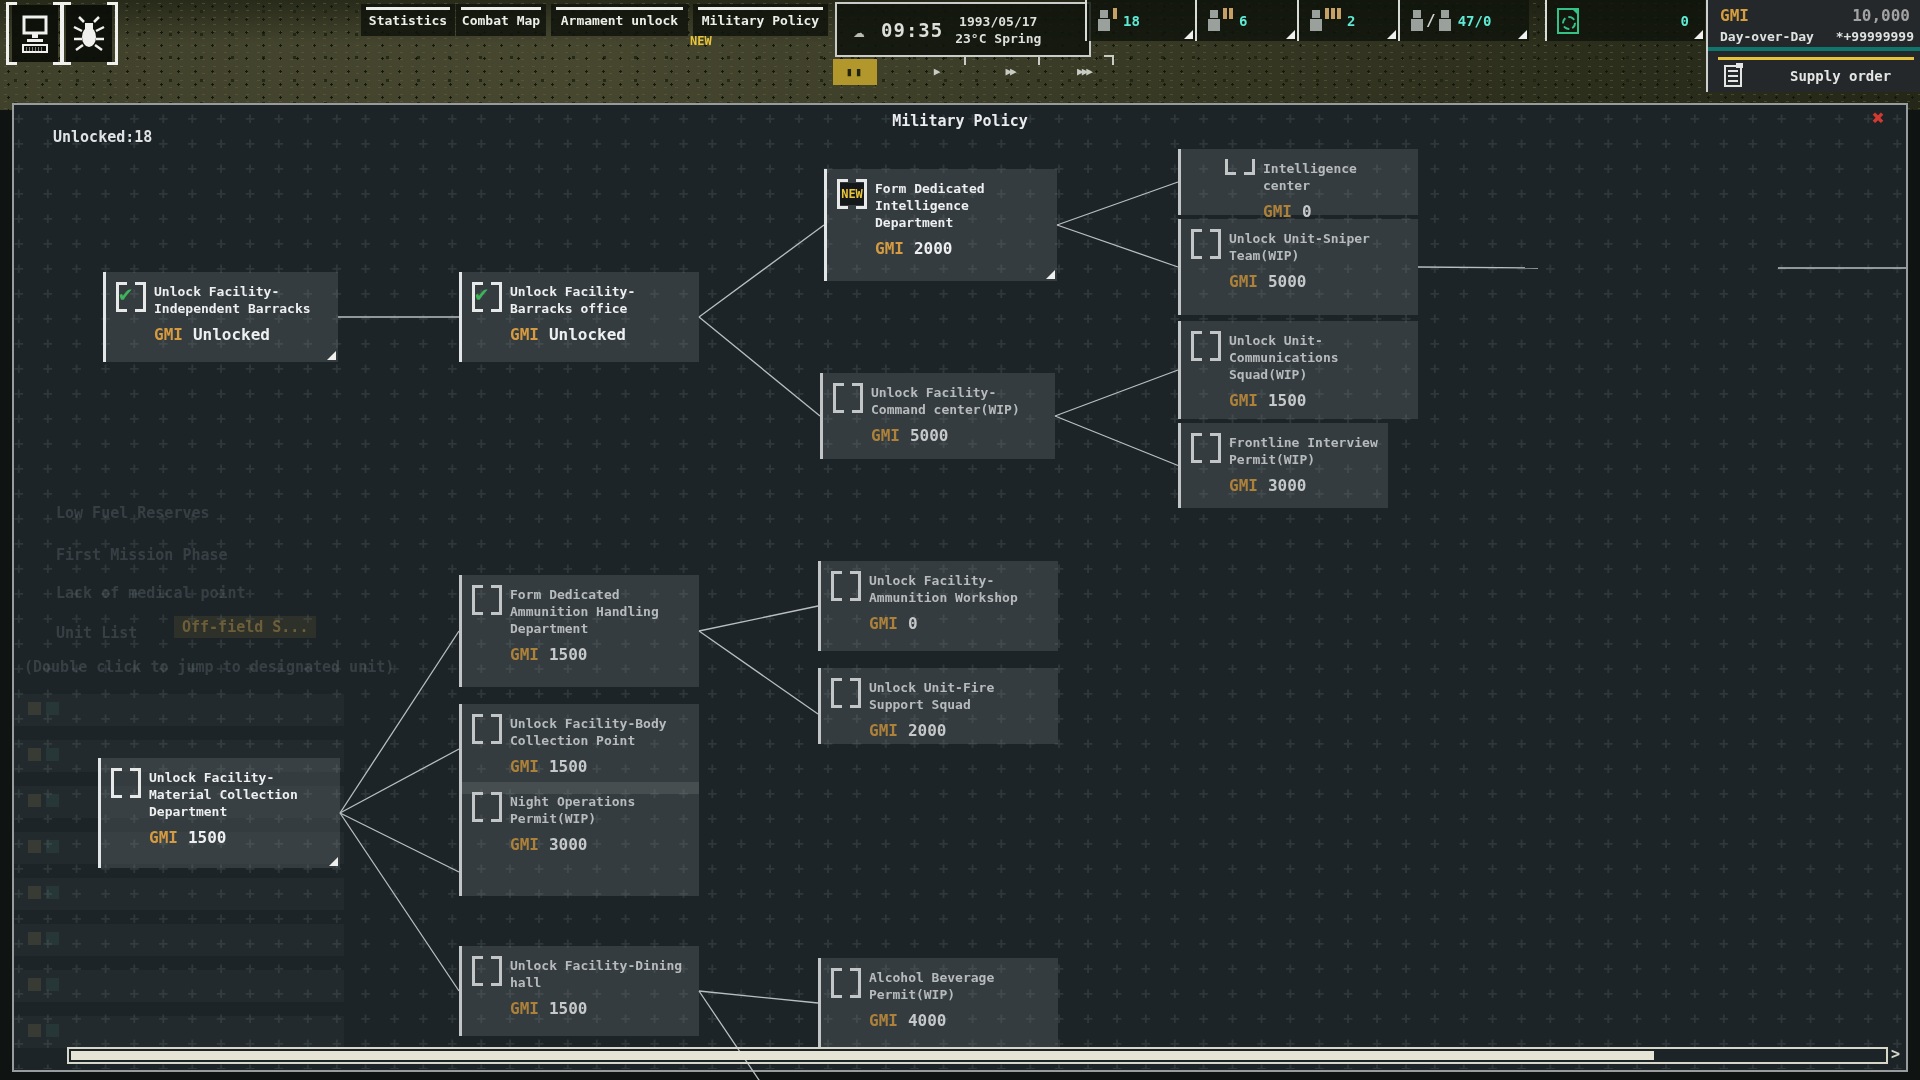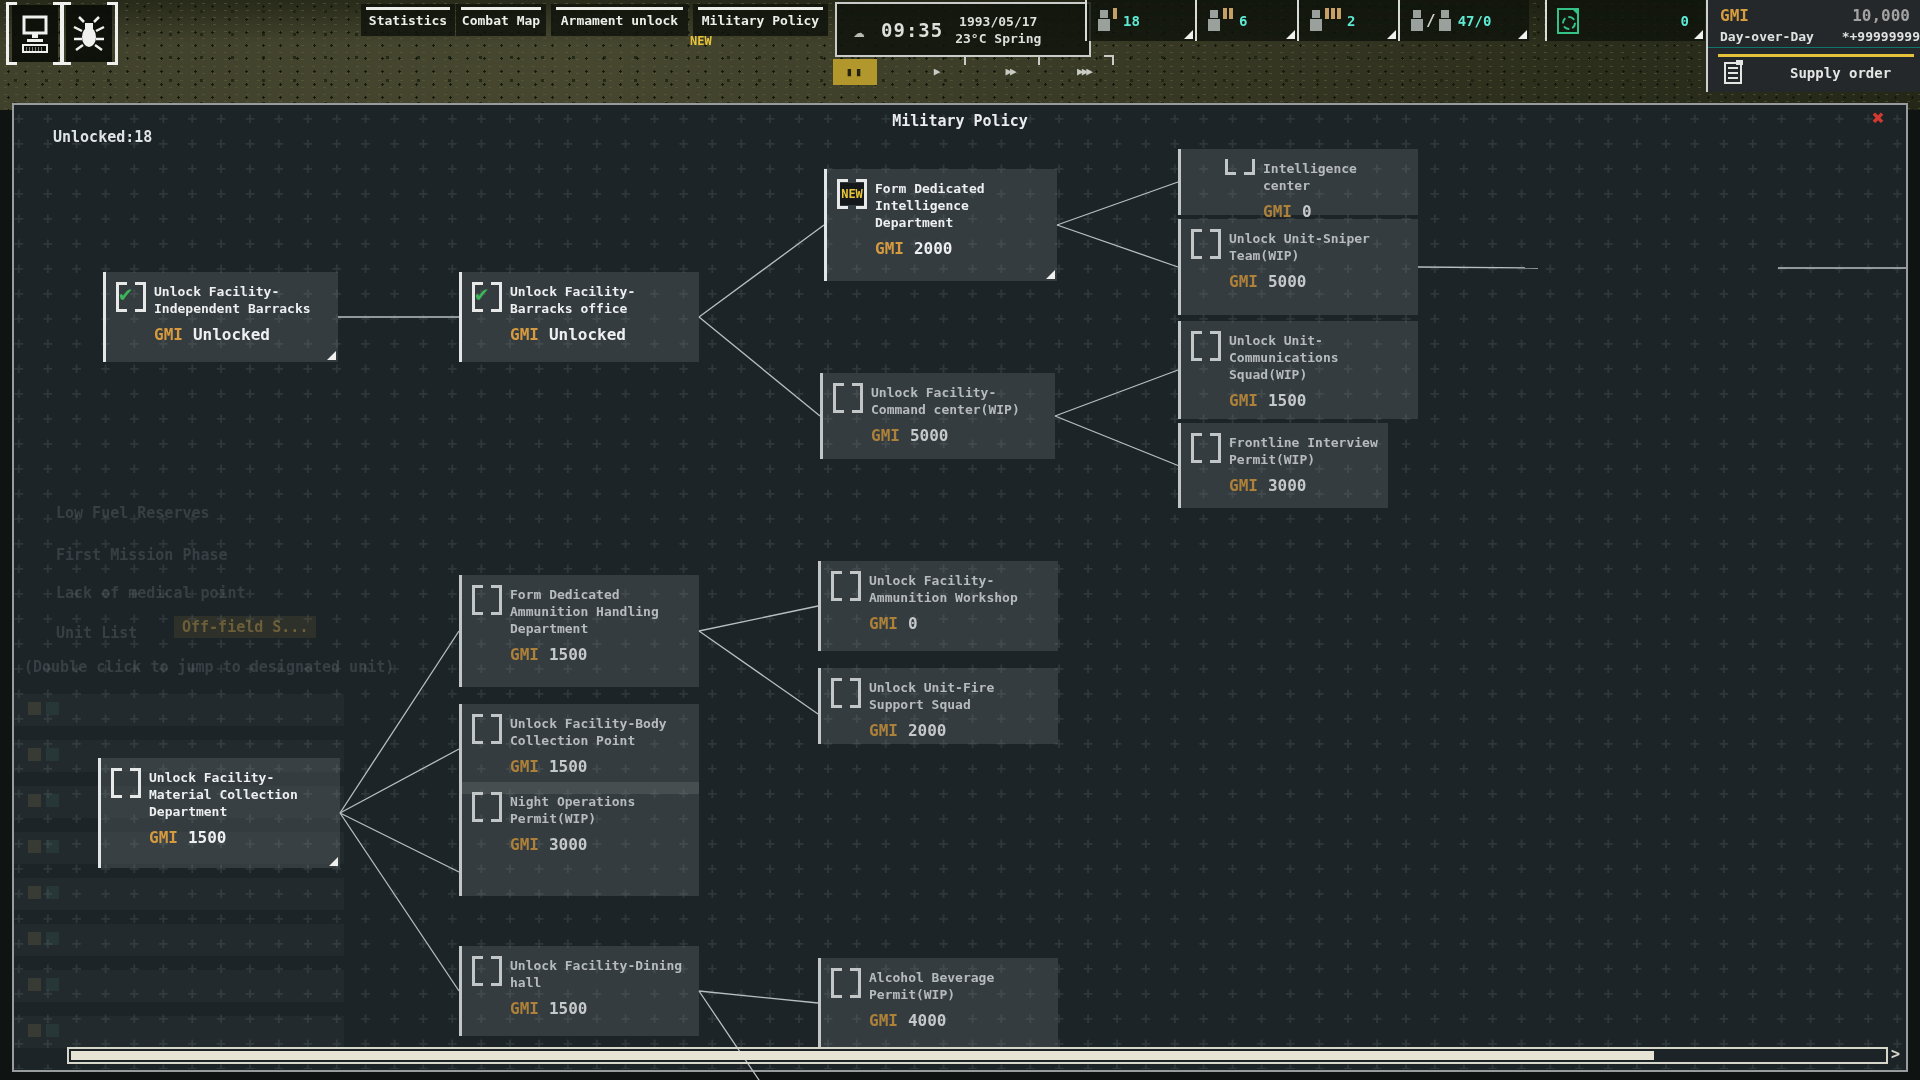--- a/index.html
+++ b/index.html
@@ -56,22 +56,22 @@
   .doc-green::before { content:""; position:absolute; right:-2px; top:-2px;
     border-left:8px solid transparent; border-top:8px solid #35c287; }
   .doc-green::after { content:""; position:absolute; left:3px; top:6px; width:10px; height:10px;
     border:2px dashed #35c287; border-radius:50%; }
 
   .gmi-panel { position:absolute; left:1706px; top:0; width:214px; height:92px;
     background:#24282a; border-left:2px solid #cdd0ce; }
   .gmi-row1 { display:flex; justify-content:space-between; padding:6px 10px 0 12px; font-size:16px; }
   .gmi-label { color:#d79e3f; }
   .gmi-balance { color:#a3a3a3;margin-left:28px; }
-  .gmi-row2 { display:flex; justify-content:space-between; padding:4px 0 3px 12px;
-    font-size:13px; color:#dfe2e0; border-bottom:1px solid #0f766e; }
+  .gmi-row2 { display:flex; justify-content:space-between; padding:4px 6px 3px 12px;
+    font-size:13px; color:#dfe2e0; border-bottom:4px solid #0f766e; }
   .gmi-accent { margin:6px 6px 0 10px; height:3px; background:#e6c23a; }
   .supply-row { display:flex; align-items:center; padding:5px 12px 0 16px; color:#e4e6e4;
     font-size:14px; cursor:pointer; }
   .doc-white { width:18px; height:22px; border:2px solid #e4e6e4; position:relative; margin-right:48px; }
   .doc-white::before { content:""; position:absolute; left:2px; top:3px; width:10px; height:2px;
     background:#e4e6e4; box-shadow:0 5px 0 #e4e6e4, 0 10px 0 #e4e6e4; }
   .doc-white::after { content:""; position:absolute; right:-3px; top:-4px; width:7px; height:5px; background:#e4e6e4; }
 
   
   .panel { position:absolute; left:12px; top:103px; width:1896px; height:969px;

